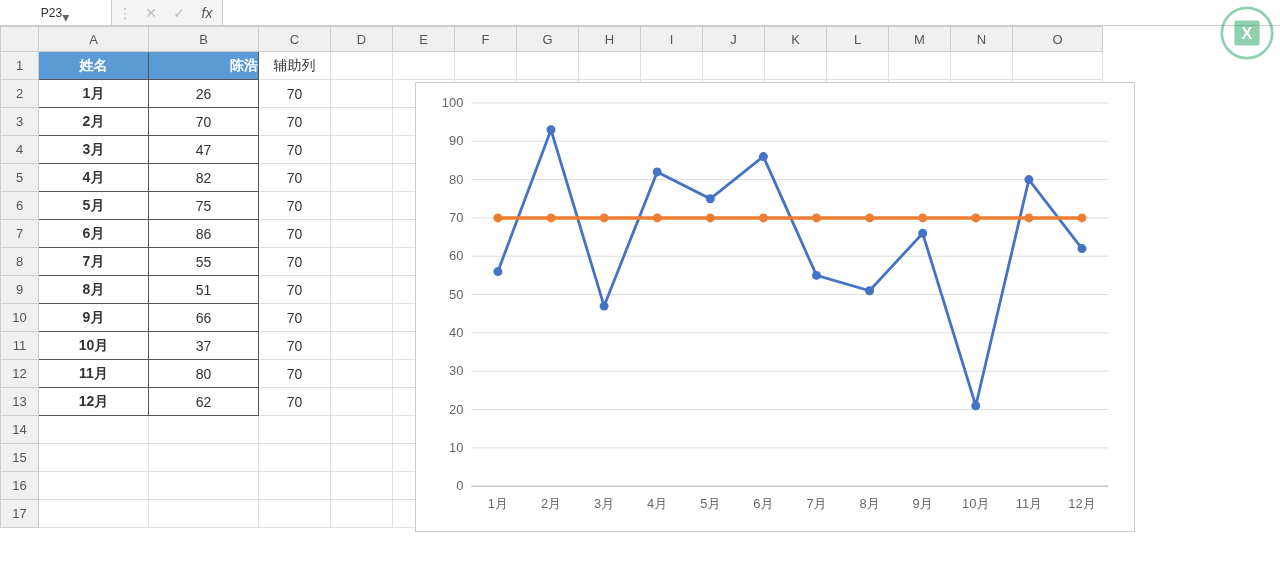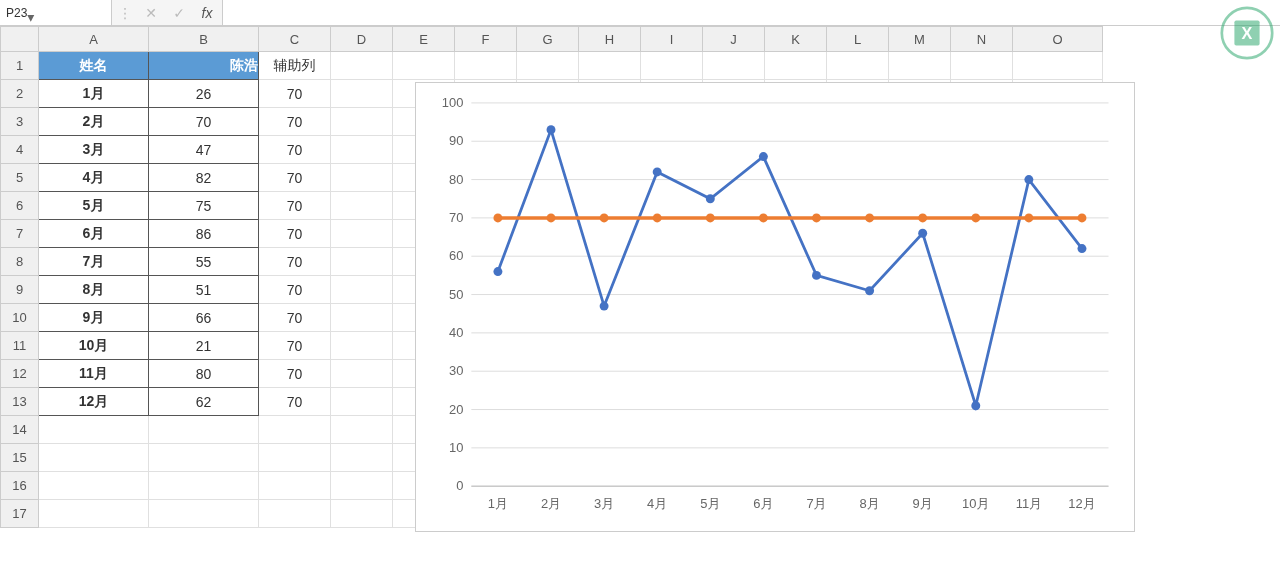--- a/index.html
+++ b/index.html
@@ -21,21 +21,21 @@
     align-items: stretch;
     background: #f5f5f5;
   }
   .name-box {
     width: 112px;
     border-right: 1px solid #ccc;
     display: flex;
     align-items: center;
     padding: 12px 6px;
     background: #fff;
-    justify-content: flex-start;
+    justify-content: center;
   }
   .name-box-text { font-size: 12px; }
   .name-box-dd {
     width: 8px; height: 8px; color:#666;
   }
   .fx-sect {
     display: flex;
     align-items: center;
     padding: 0 6px;
     gap: 10px;
@@ -359,21 +359,21 @@
           <td class="cell"></td>
           <td class="cell"></td>
           <td class="cell"></td>
           <td class="cell"></td>
           <td class="cell"></td>
           <td class="cell"></td>
         </tr>
         <tr>
           <th class="rowh">11</th>
           <td class="cell bold data-tbl" style="border-width: 1px 1px 1px 1.5px; border-style: solid; border-color: rgb(85, 85, 85); border-image: initial;">10月</td>
-          <td class="cell data-tbl" style="border-width: 1px 1.5px 1px 1px; border-style: solid; border-color: rgb(85, 85, 85); border-image: initial;">21</td>
+          <td class="cell data-tbl" style="border-width: 1px 1.5px 1px 1px; border-style: solid; border-color: rgb(85, 85, 85); border-image: initial;">37</td>
           <td class="cell">70</td>
           <td class="cell"></td>
           <td class="cell"></td>
           <td class="cell"></td>
           <td class="cell"></td>
           <td class="cell"></td>
           <td class="cell"></td>
           <td class="cell"></td>
           <td class="cell"></td>
           <td class="cell"></td>

